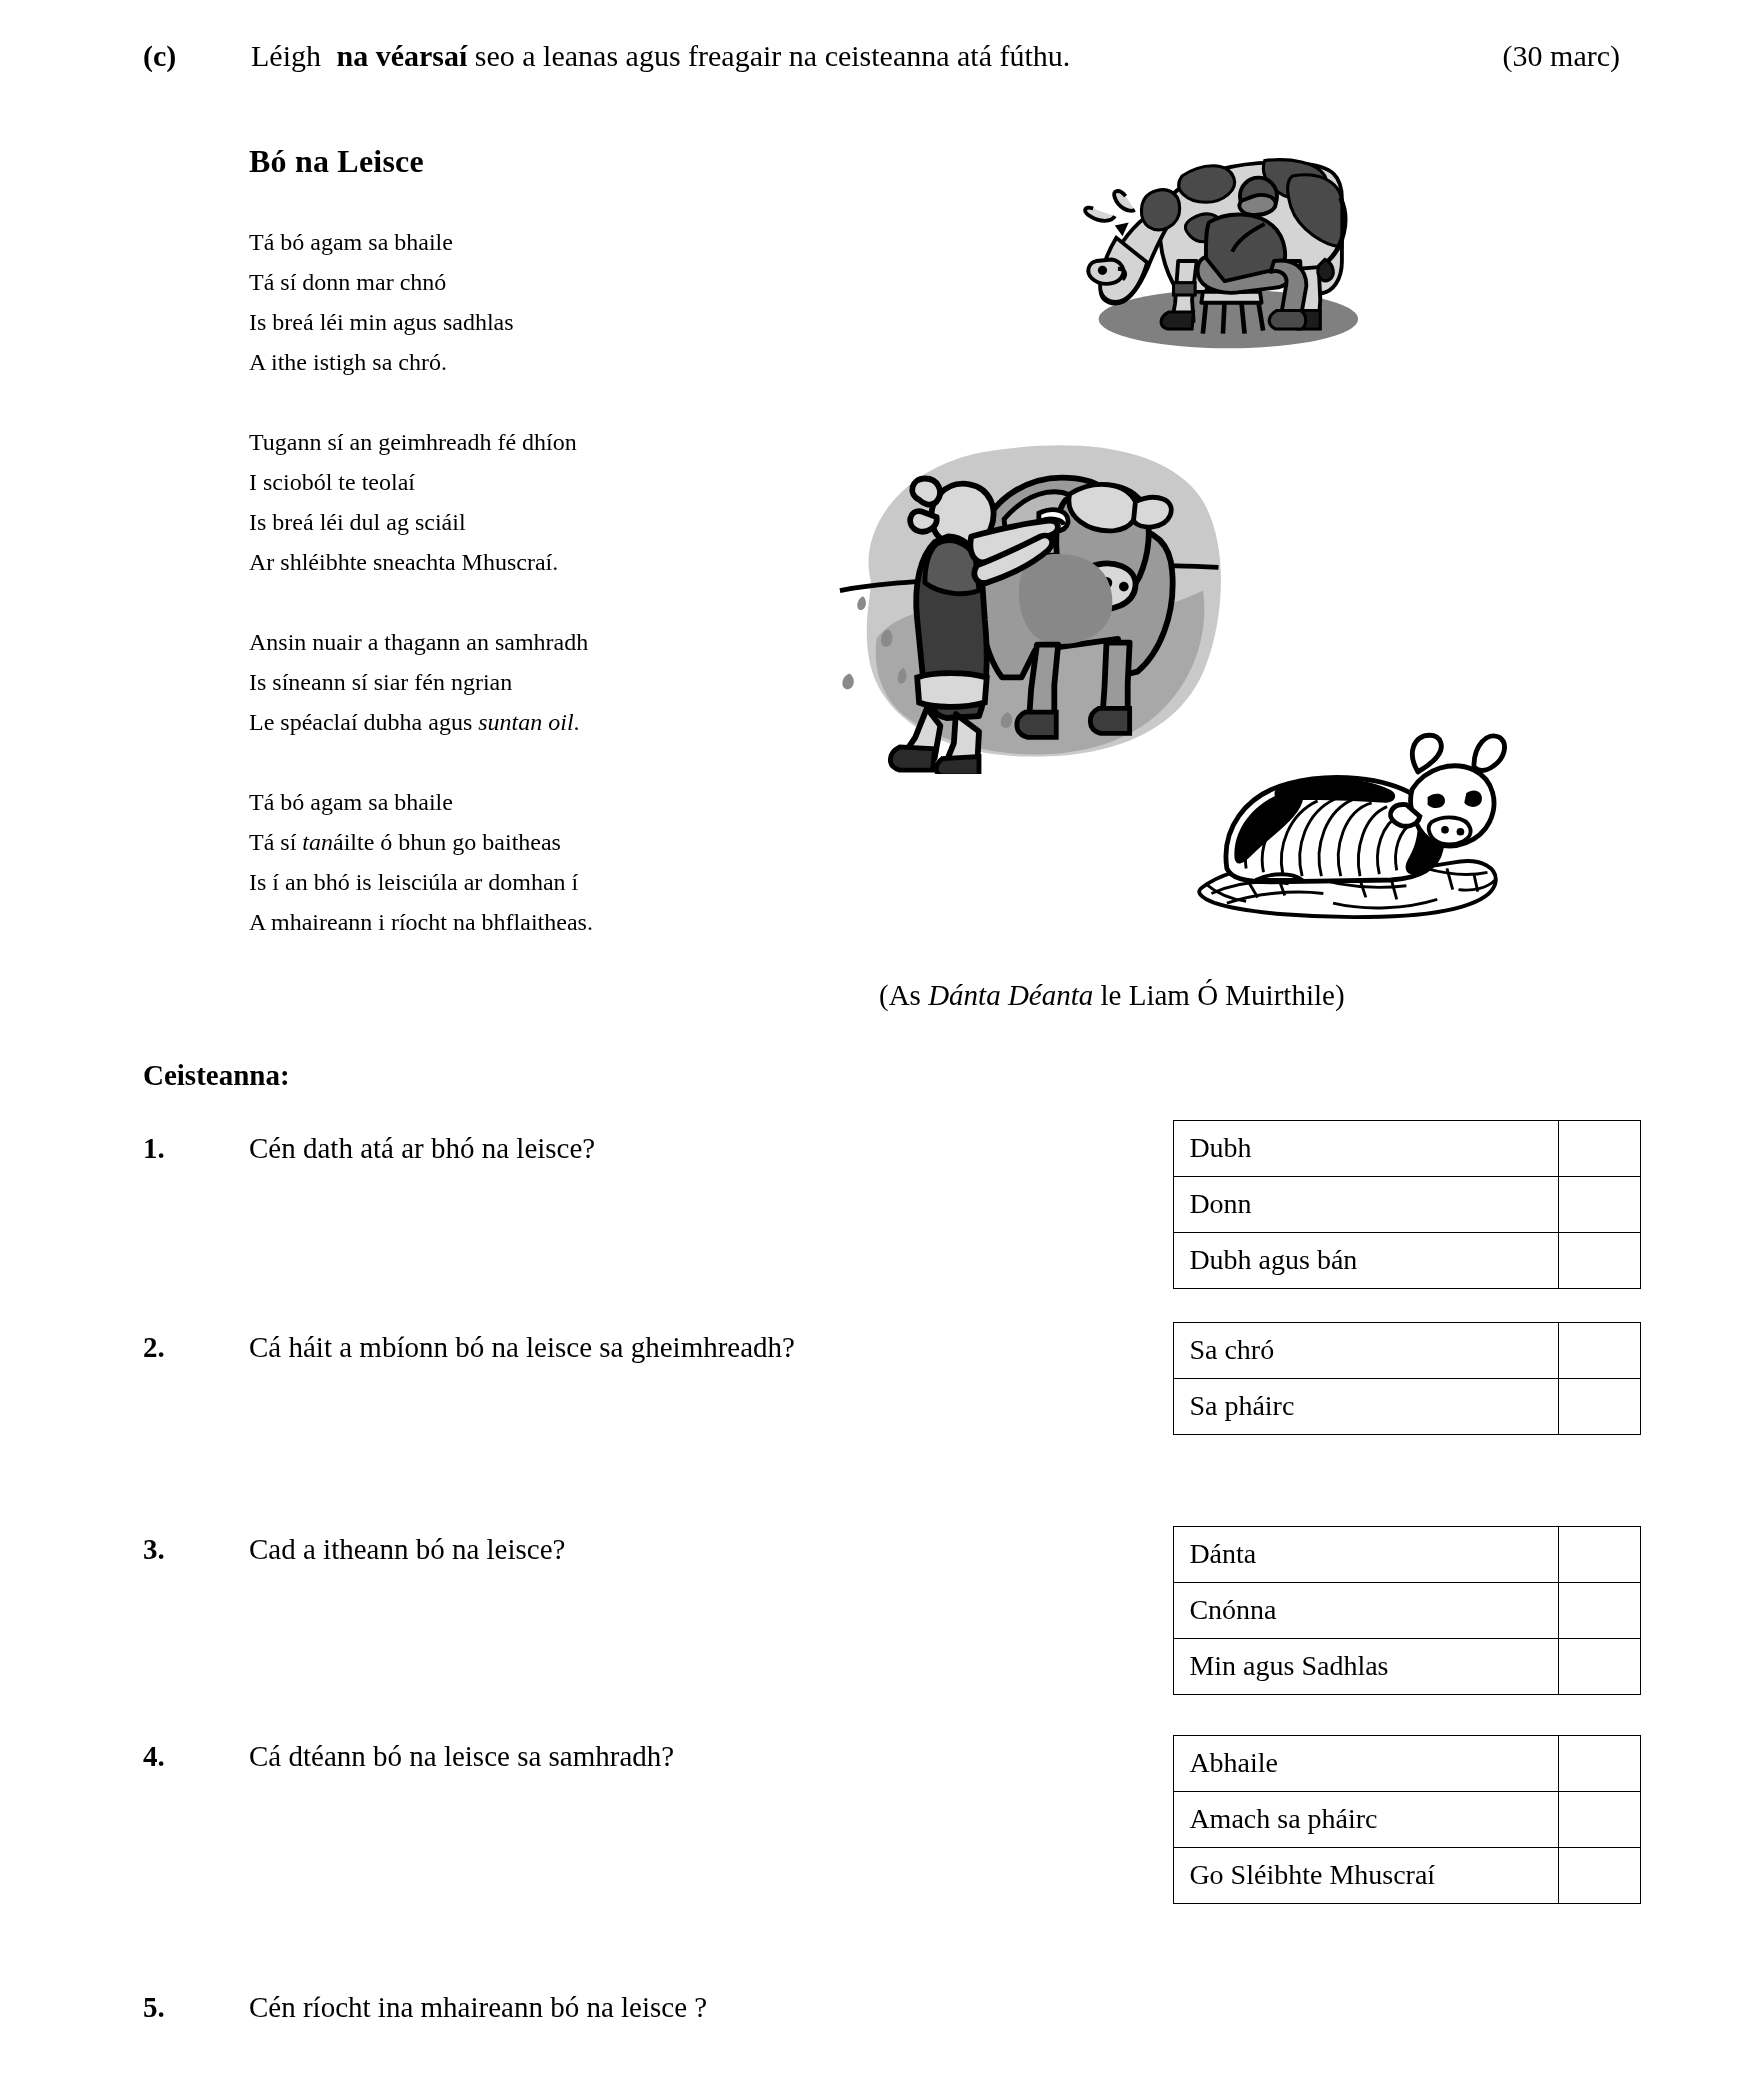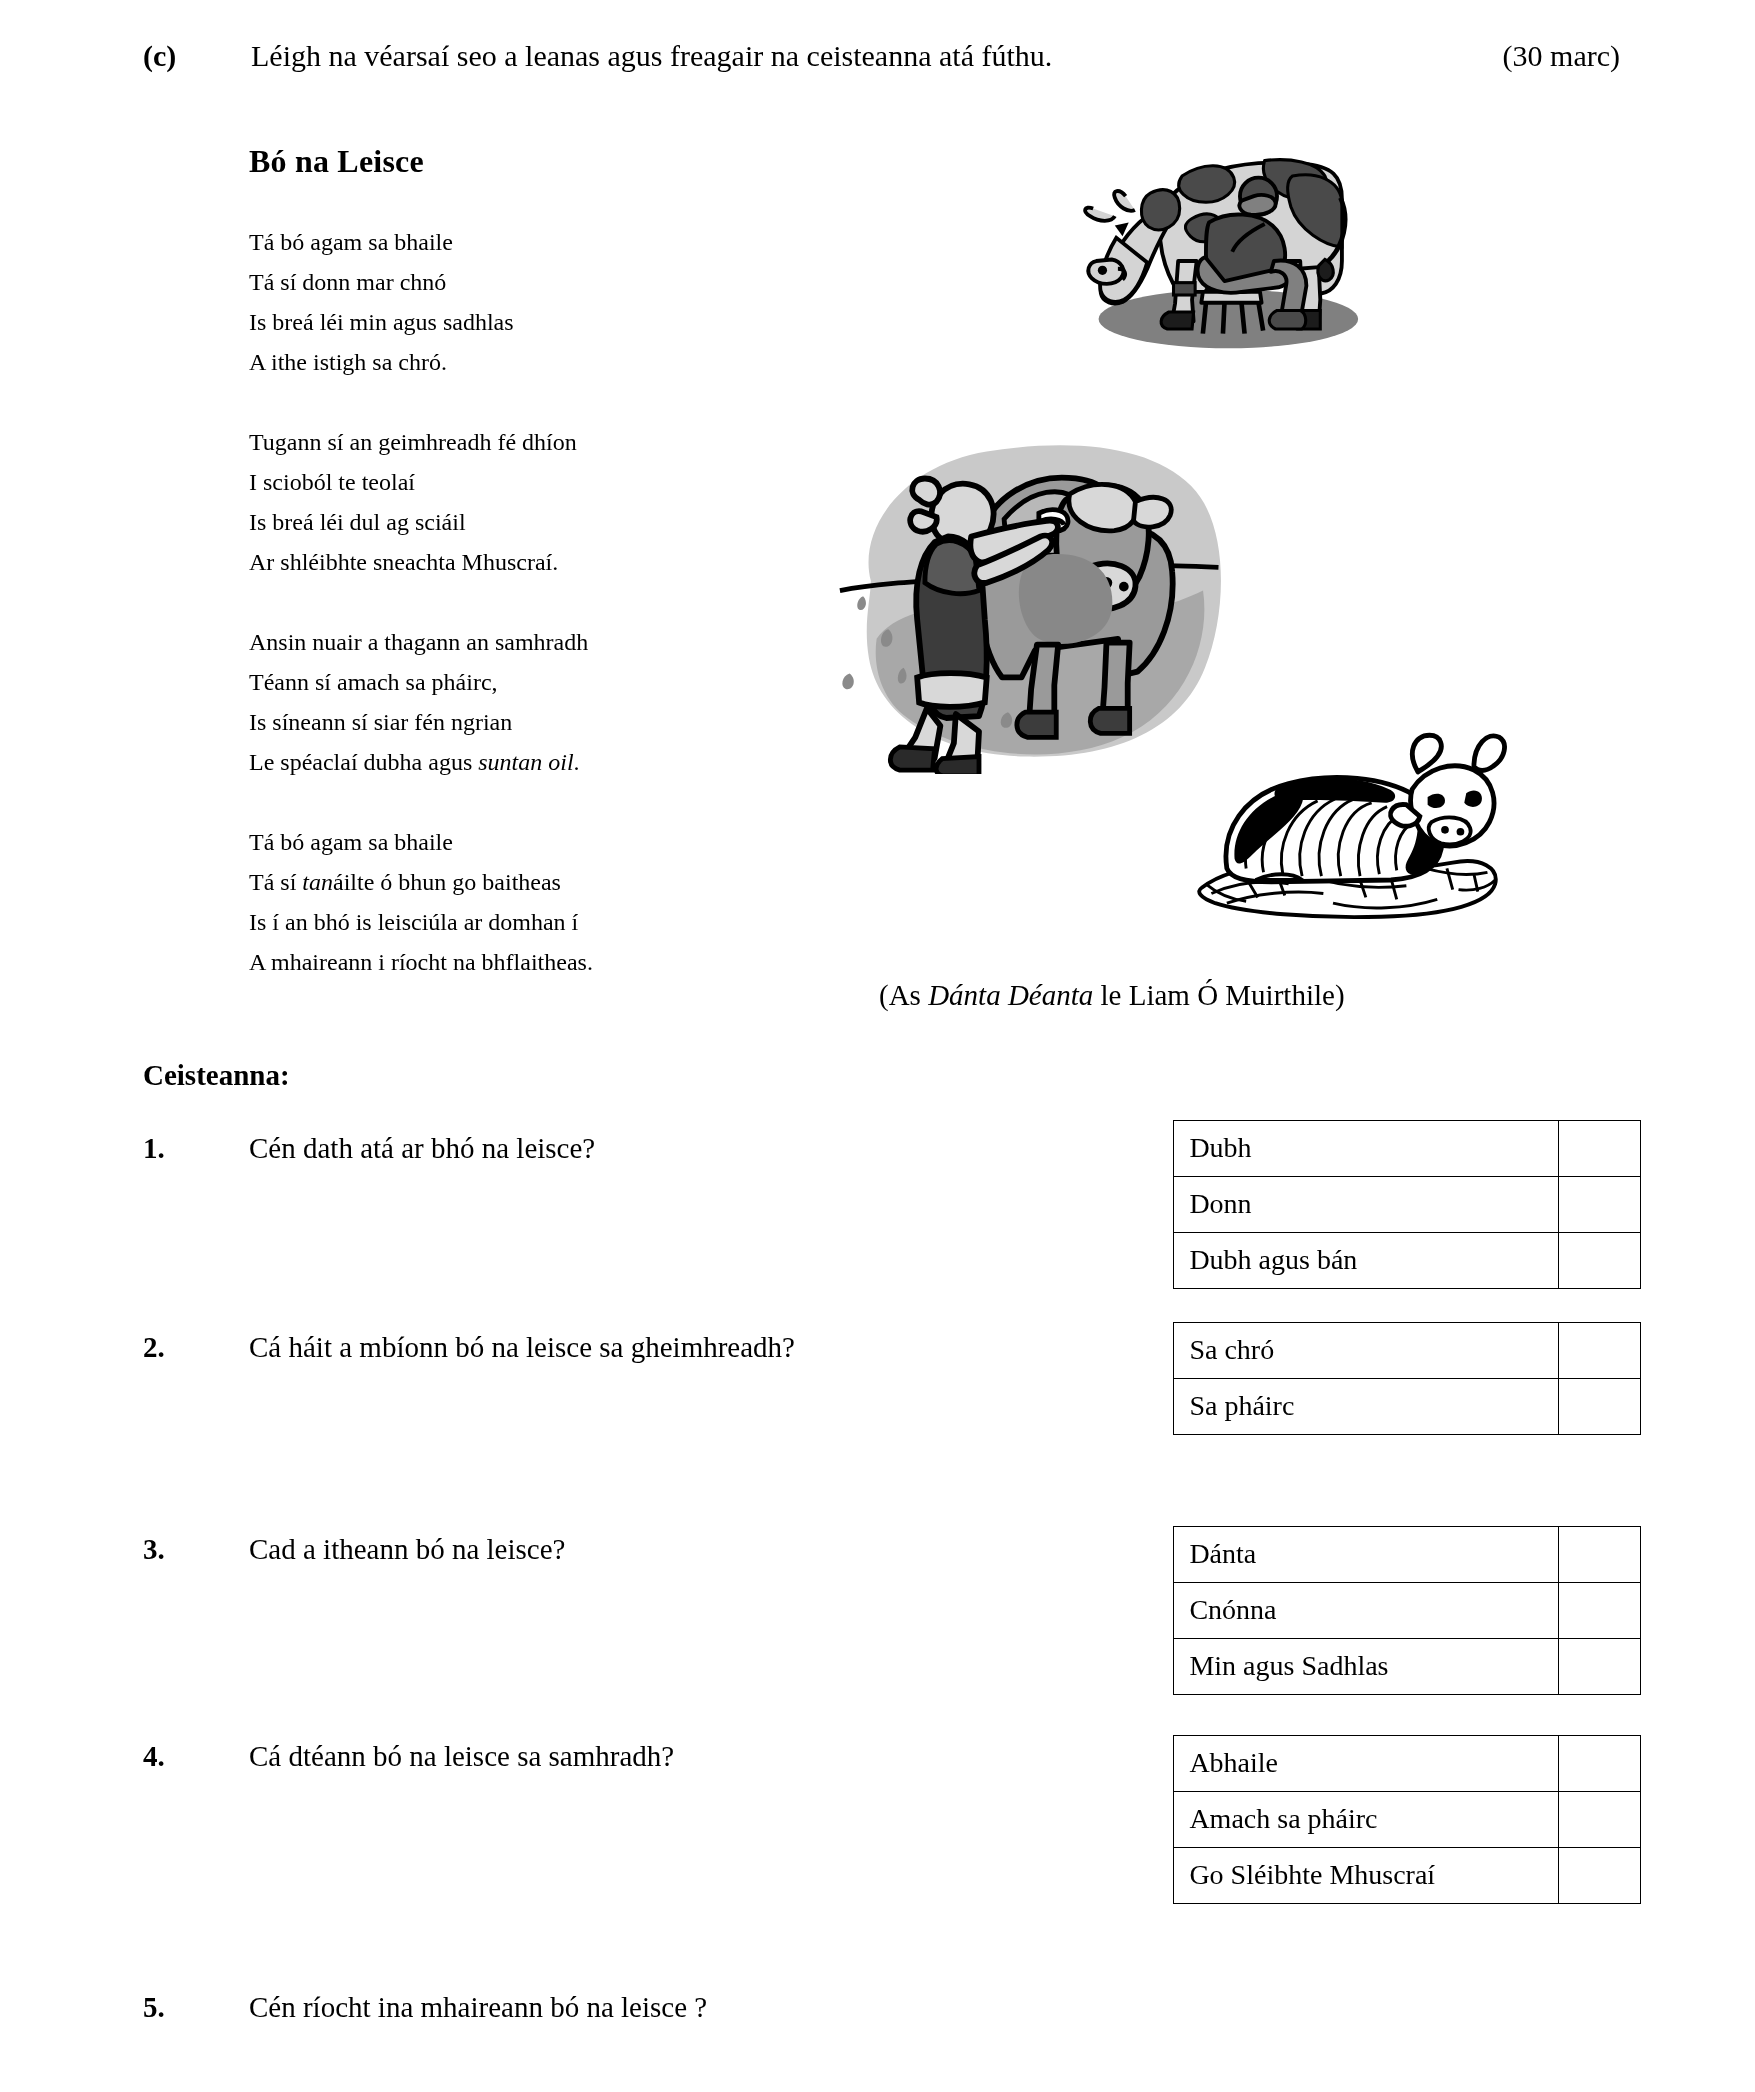--- a/index.html
+++ b/index.html
@@ -30,21 +30,21 @@
     font-size: 30px;
   }
   .hdr-label {
     font-weight: bold;
     width: 108px;
     flex: 0 0 108px;
   }
   .hdr-instruction {
     flex: 1 1 auto;
   }
-  .hdr-instruction b { font-weight: normal; }
+  .hdr-instruction b { font-weight: bold; margin-left: 8px; }
   .hdr-marks {
     flex: 0 0 auto;
     text-align: right;
     white-space: nowrap;
   }
 
   
   .poem {
     position: absolute;
     left: 249px;
@@ -157,21 +157,20 @@
 
     <div class="stanza">
       <span class="ln">Tugann sí an geimhreadh fé dhíon</span>
       <span class="ln">I scioból te teolaí</span>
       <span class="ln">Is breá léi dul ag sciáil</span>
       <span class="ln">Ar shléibhte sneachta Mhuscraí.</span>
     </div>
 
     <div class="stanza">
       <span class="ln">Ansin nuair a thagann an samhradh</span>
-      <span class="ln">Téann sí amach sa pháirc,</span>
       <span class="ln">Is síneann sí siar fén ngrian</span>
       <span class="ln"><span>Le spéaclaí dubha agus </span><i>suntan oil</i><span>.</span></span>
     </div>
 
     <div class="stanza">
       <span class="ln">Tá bó agam sa bhaile</span>
       <span class="ln"><span>Tá sí </span><i>tan</i><span>áilte ó bhun go baitheas</span></span>
       <span class="ln">Is í an bhó is leisciúla ar domhan í</span>
       <span class="ln">A mhaireann i ríocht na bhflaitheas.</span>
     </div>

